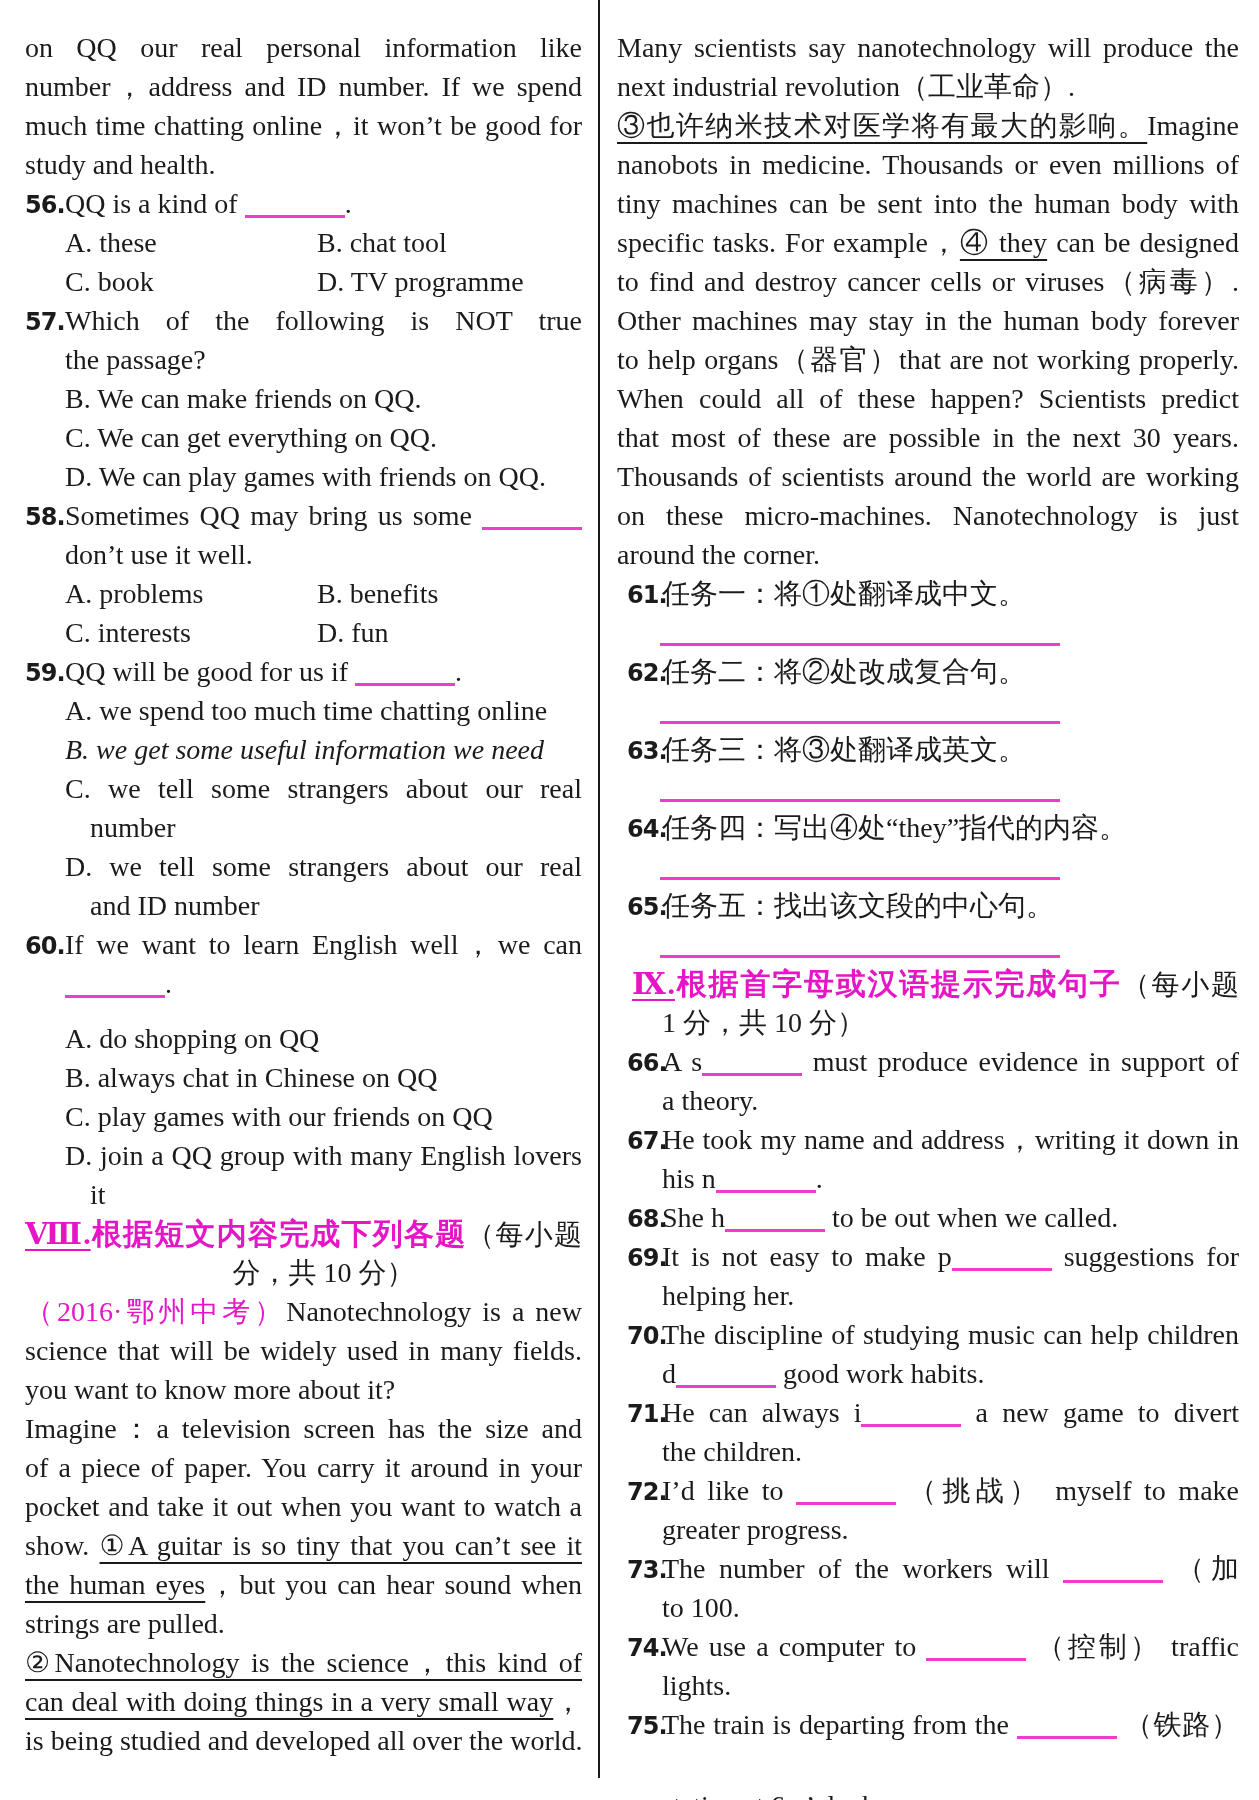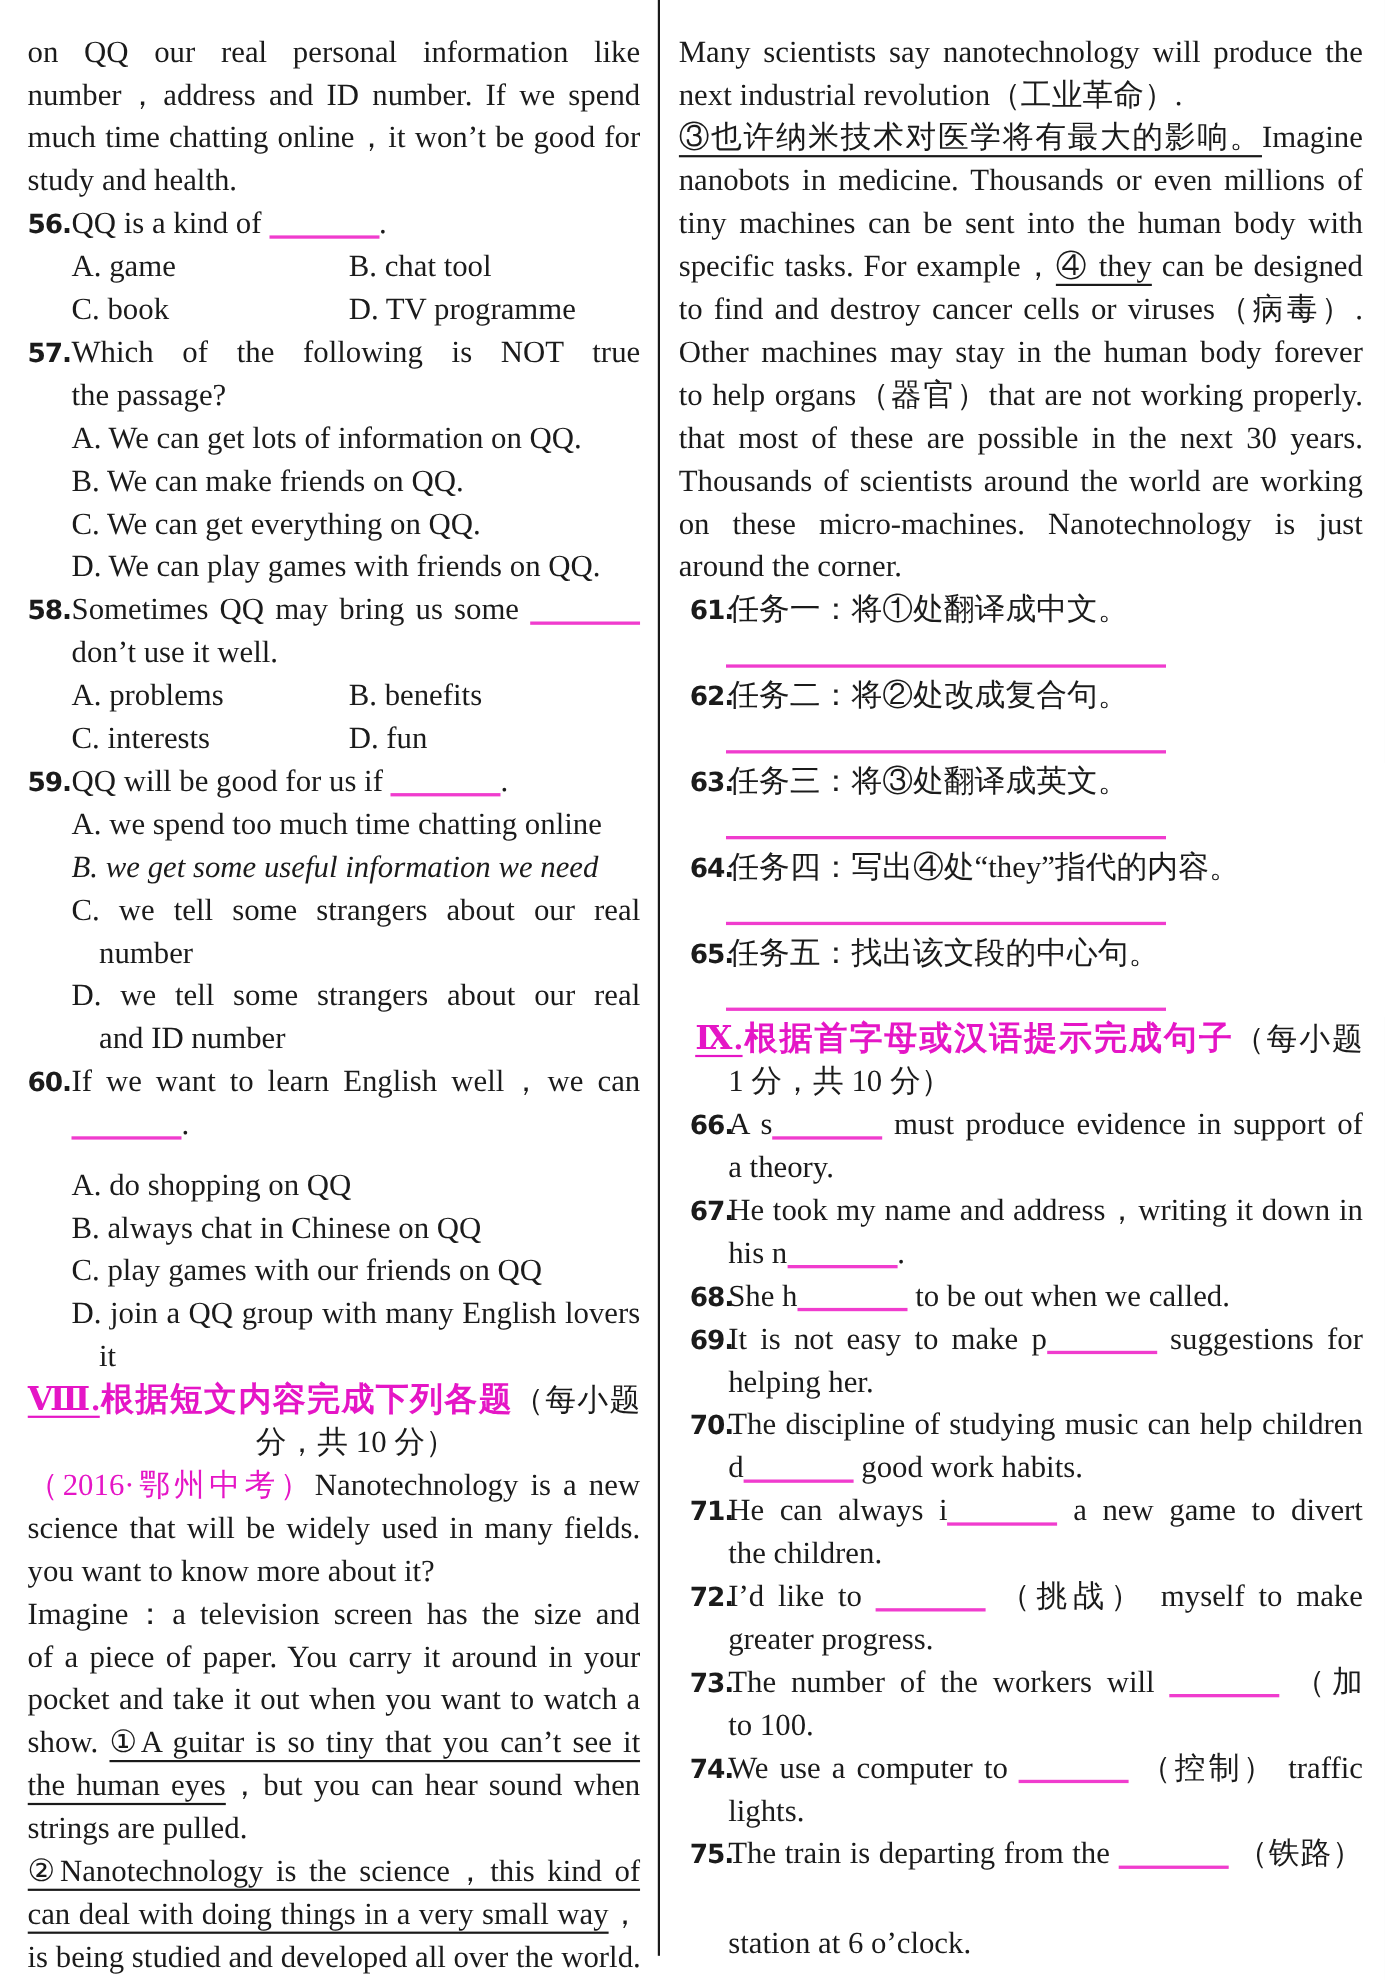--- a/index.html
+++ b/index.html
@@ -66,25 +66,24 @@
 <body>
 
 <div class="page">
   <div class="divider"></div>
   <div class="col col-left" id="left-col">
       <div class="ln just"><span class="t">on QQ our real personal information like telephone</span></div>
       <div class="ln just"><span class="t">number，address and ID number. If we spend too</span></div>
       <div class="ln just"><span class="t">much time chatting online，it won’t be good for our</span></div>
       <div class="ln"><span class="t">study and health.</span></div>
       <div class="ln"><span class="n" style="width: 40px;">56.</span><span class="t">QQ is a kind of </span><span class="b" style="width: 100px;"></span><span class="t">.</span></div>
-      <div class="ln" style="padding-left: 40px;"><span class="w" style="width: 252px;">A. game</span><span class="t">B. chat tool</span></div>
+      <div class="ln" style="padding-left: 40px;"><span class="w" style="width: 252px;">A. these</span><span class="t">B. chat tool</span></div>
       <div class="ln" style="padding-left: 40px;"><span class="w" style="width: 252px;">C. book</span><span class="t">D. TV programme</span></div>
       <div class="ln just"><span class="n" style="width: 40px;">57.</span><span class="t">Which of the following is NOT true according to</span></div>
       <div class="ln" style="padding-left: 40px;"><span class="t">the passage?</span></div>
-      <div class="ln" style="padding-left: 40px;"><span class="t">A. We can get lots of information on QQ.</span></div>
       <div class="ln" style="padding-left: 40px;"><span class="t">B. We can make friends on QQ.</span></div>
       <div class="ln" style="padding-left: 40px;"><span class="t">C. We can get everything on QQ.</span></div>
       <div class="ln" style="padding-left: 40px;"><span class="t">D. We can play games with friends on QQ.</span></div>
       <div class="ln just"><span class="n" style="width: 40px;">58.</span><span class="t">Sometimes QQ may bring us some </span><span class="b" style="width: 100px;"></span></div>
       <div class="ln" style="padding-left: 40px;"><span class="t">don’t use it well.</span></div>
       <div class="ln" style="padding-left: 40px;"><span class="w" style="width: 252px;">A. problems</span><span class="t">B. benefits</span></div>
       <div class="ln" style="padding-left: 40px;"><span class="w" style="width: 252px;">C. interests</span><span class="t">D. fun</span></div>
       <div class="ln"><span class="n" style="width: 40px;">59.</span><span class="t">QQ will be good for us if </span><span class="b" style="width: 100px;"></span><span class="t">.</span></div>
       <div class="ln" style="padding-left: 40px;"><span class="t">A. we spend too much time chatting online</span></div>
       <div class="ln" style="padding-left: 40px; font-style: italic;"><span class="t">B. we get some useful information we need</span></div>
@@ -117,20 +116,21 @@
   <div class="col col-right" id="right-col">
       <div class="ln just"><span class="t">Many scientists say nanotechnology will produce the</span></div>
       <div class="ln"><span class="t">next industrial revolution（工业革命）.</span></div>
       <div class="ln just"><span class="u">③也许纳米技术对医学将有最大的影响。</span><span class="t">Imagine</span></div>
       <div class="ln just"><span class="t">nanobots in medicine. Thousands or even millions of</span></div>
       <div class="ln just"><span class="t">tiny machines can be sent into the human body with</span></div>
       <div class="ln just"><span class="t">specific tasks. For example，</span><span class="u">④ they</span><span class="t"> can be designed</span></div>
       <div class="ln just"><span class="t">to find and destroy cancer cells or viruses（病毒）.</span></div>
       <div class="ln just"><span class="t">Other machines may stay in the human body forever</span></div>
       <div class="ln just"><span class="t">to help organs（器官）that are not working properly.</span></div>
+      <div class="ln just"><span class="t">When could all of these happen? Scientists predict</span></div>
       <div class="ln just"><span class="t">that most of these are possible in the next 30 years.</span></div>
       <div class="ln just"><span class="t">Thousands of scientists around the world are working</span></div>
       <div class="ln just"><span class="t">on these micro-machines. Nanotechnology is just</span></div>
       <div class="ln"><span class="t">around the corner.</span></div>
       <div class="ln" style="padding-left: 10px;"><span class="n" style="width: 35px;">61.</span><span class="t">任务一：将①处翻译成中文。</span></div>
       <div class="ln"><span class="rule" style="margin-left: 43px; width: 400px;"></span></div>
       <div class="ln" style="padding-left: 10px;"><span class="n" style="width: 35px;">62.</span><span class="t">任务二：将②处改成复合句。</span></div>
       <div class="ln"><span class="rule" style="margin-left: 43px; width: 400px;"></span></div>
       <div class="ln" style="padding-left: 10px;"><span class="n" style="width: 35px;">63.</span><span class="t">任务三：将③处翻译成英文。</span></div>
       <div class="ln"><span class="rule" style="margin-left: 43px; width: 400px;"></span></div>

